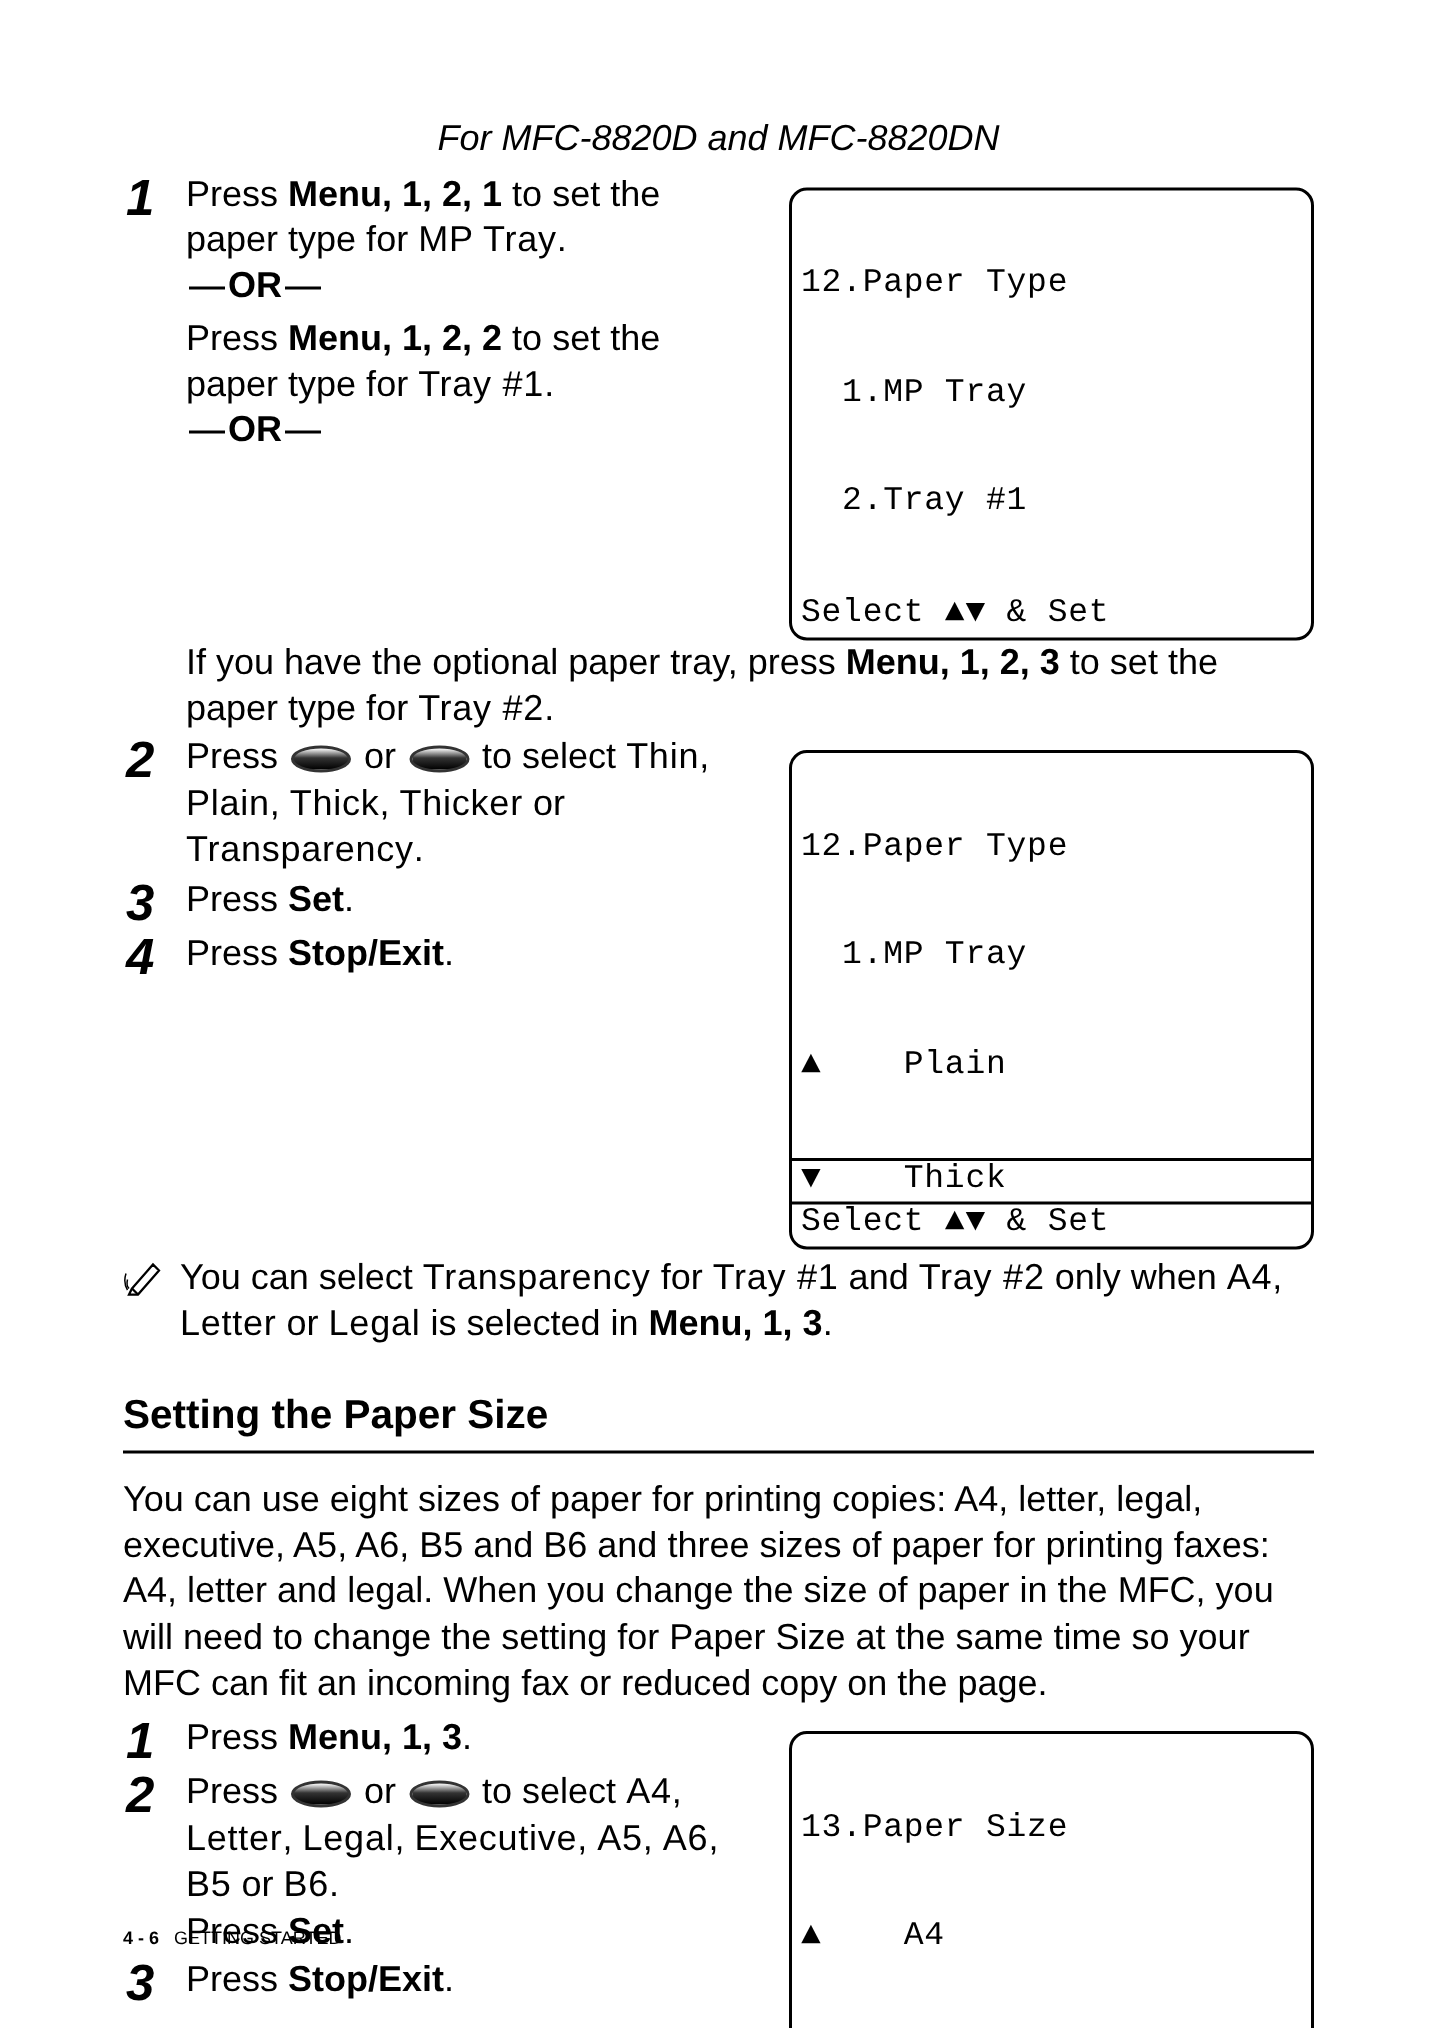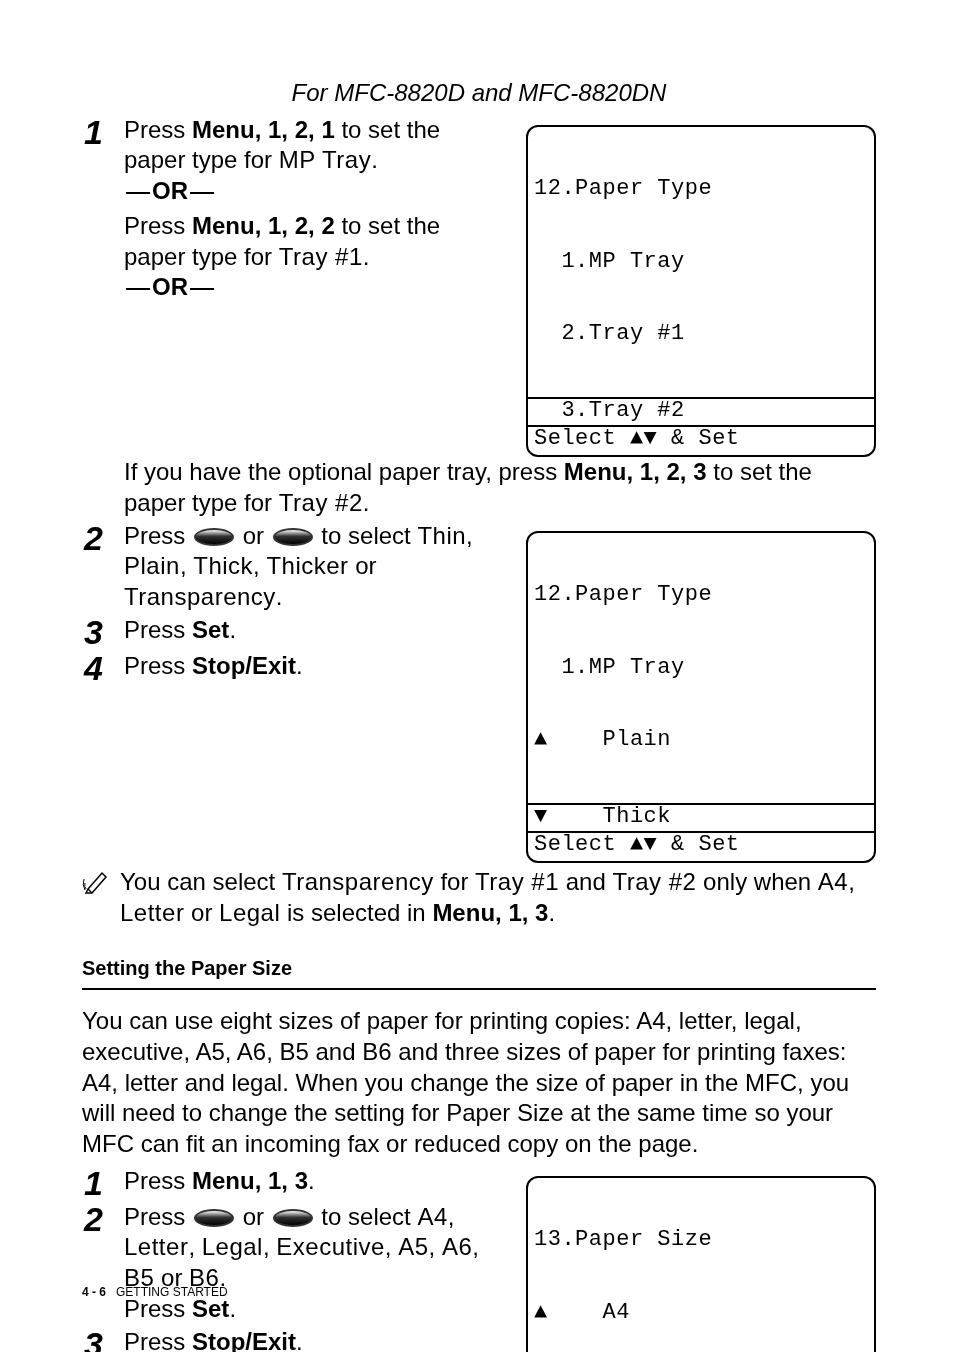--- a/index.html
+++ b/index.html
@@ -59,21 +59,21 @@
     border-bottom: 2px solid #000;
     padding: 0px 6px 2px 6px;
     white-space: pre;
   }
   .lcd-bot {
     padding: 0px 6px 4px 6px;
     white-space: pre;
   }
 
   h2.section {
-    font-size: 20px;
+    font-size: 27px;
     font-weight: bold;
     border-bottom: 2px solid #000;
     padding-bottom: 6px;
     margin-top: 28px;
     margin-bottom: 16px;
   }
 
   .noteicon {
     display: inline-block;
     vertical-align: top;
@@ -127,21 +127,20 @@
       </div>
     </div>
   </div>
   <div class="right-col">
     <div class="lcd">
       <div class="lcd-top">
         <div>12.Paper Type</div>
         <div>  1.MP Tray</div>
         <div>  2.Tray #1</div>
       </div>
-      <div class="lcd-mid">  3.Tray #2</div>
       <div class="lcd-bot">Select ▲▼ &amp; Set</div>
     </div>
   </div>
 </div>
 
 <div class="indent-body">
   <span>If you have the optional paper tray, press </span><span class="bold">Menu</span><span class="bold">, 1, 2, 3 </span><span>to set the paper type for </span><span class="mono">Tray #2</span><span>.</span>
 </div>
 
 <div class="row">

